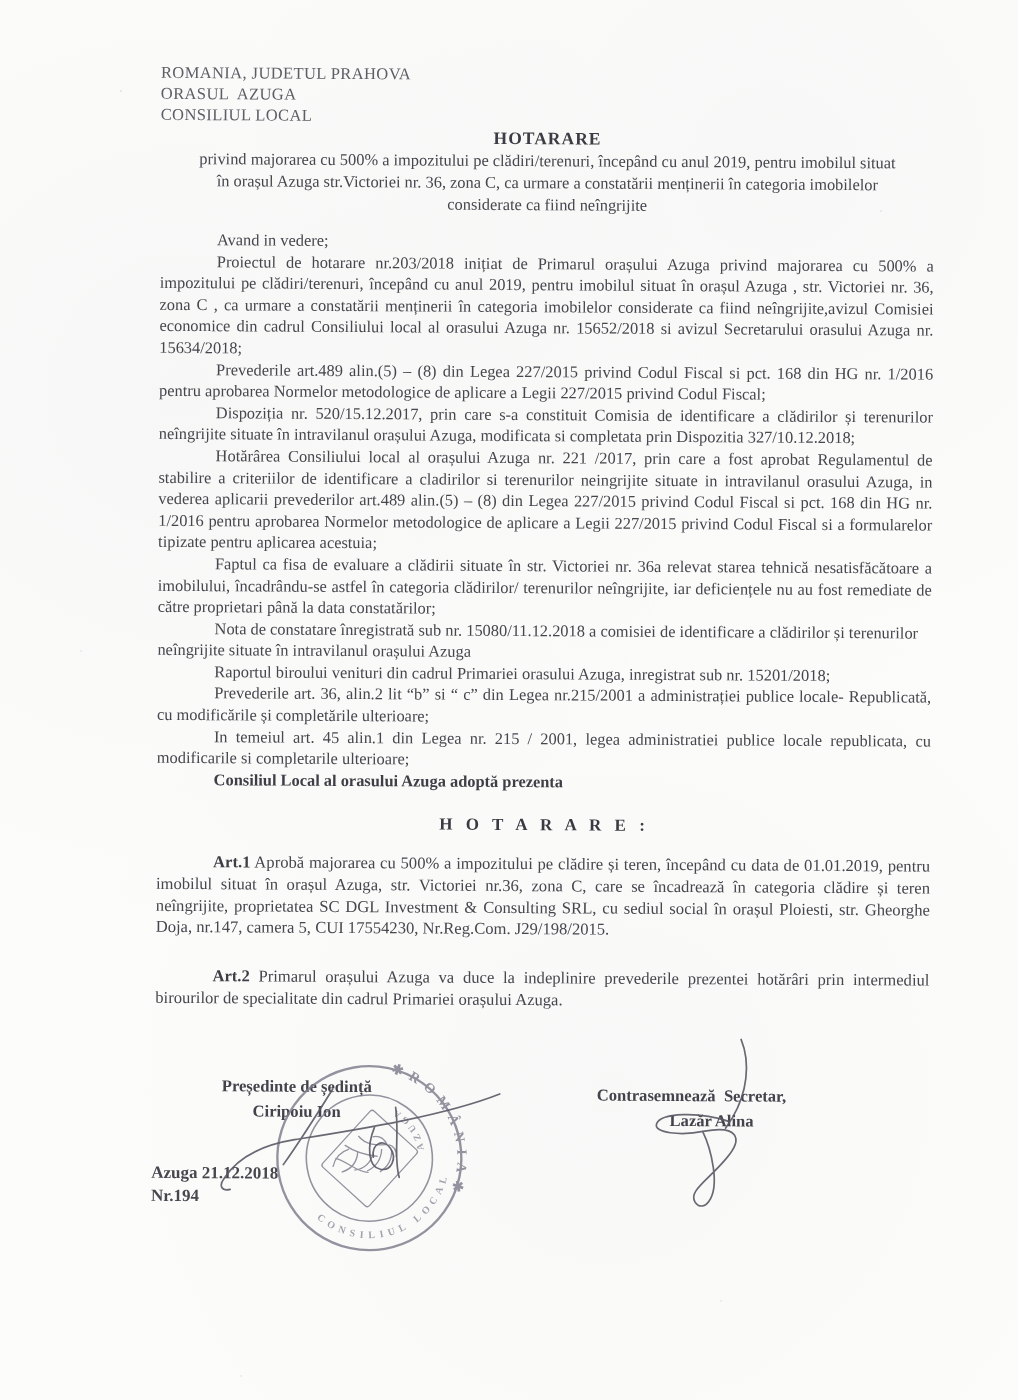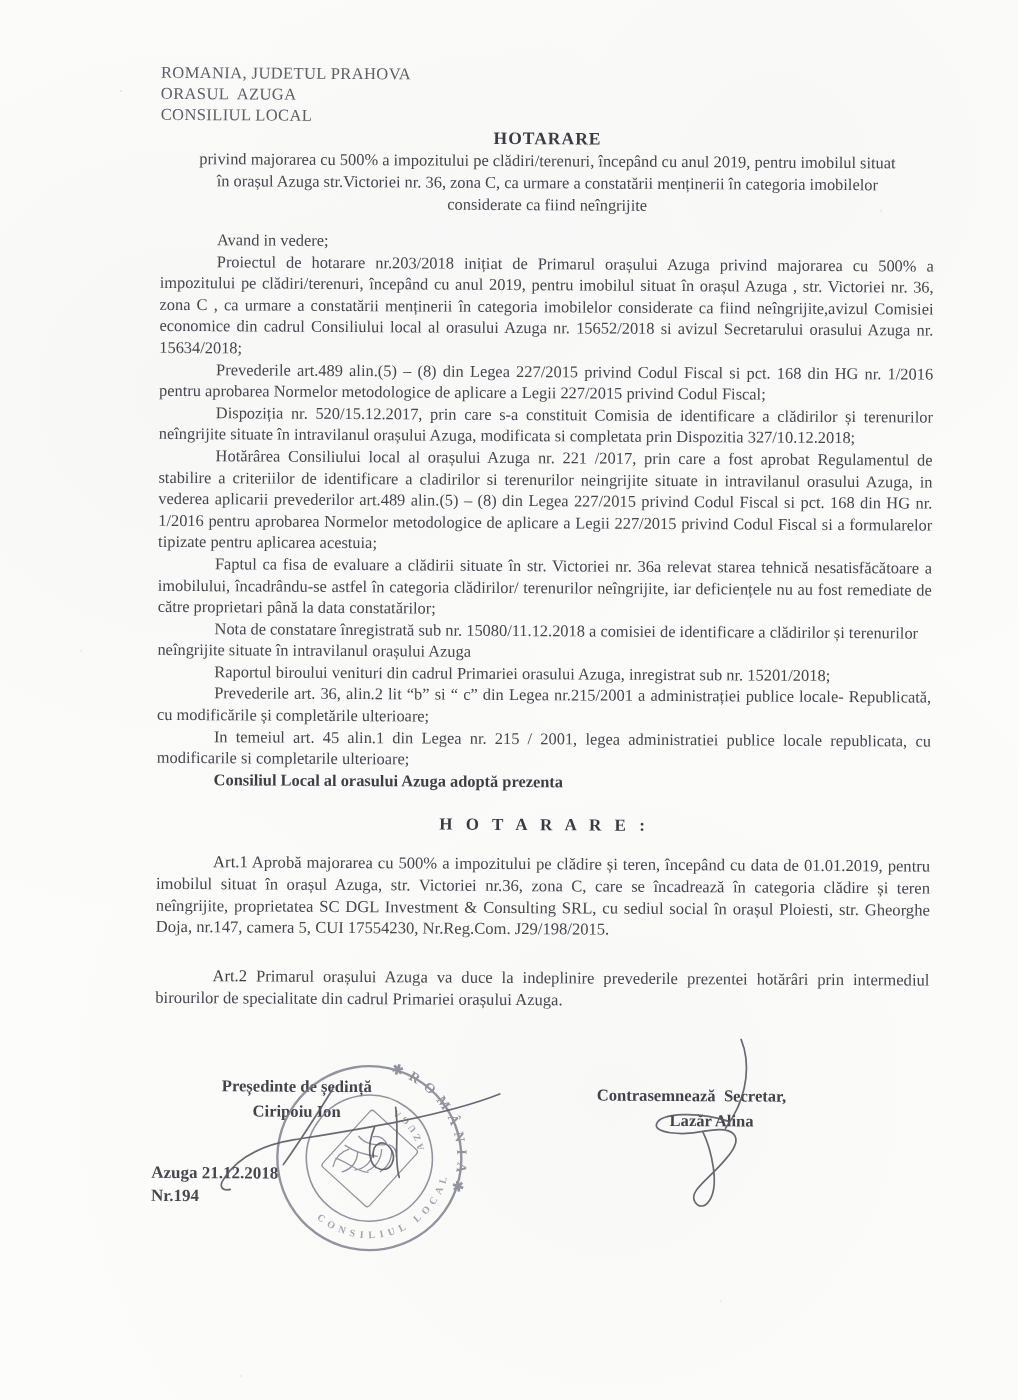--- a/index.html
+++ b/index.html
@@ -28,21 +28,21 @@
   .doc-title{top:128px;text-align:center;font-weight:bold;font-size:17.5px;letter-spacing:1px;color:#3c3c44;}
   .subtitle{top:150px;text-align:center;font-size:16.4px;line-height:22px;color:#46464e;}
   .bodytext{top:231px;font-size:16.4px;line-height:21.6px;}
   .para{margin:0;text-align:justify;text-indent:57px;}
   .para.no-justify{text-align:left;}
   .intro{margin:0;text-indent:57px;}
   .adoption{margin:0;text-indent:57px;font-weight:bold;color:#3e3e46;}
   .heading2{top:815px;text-align:center;font-weight:bold;font-size:17px;letter-spacing:2.5px;word-spacing:4px;color:#3a3a42;}
   .articles{top:853px;font-size:16.6px;line-height:21.8px;}
   .art{margin:0 0 27px 0;text-align:justify;text-indent:57px;}
-  .b{font-weight:normal;color:#3e3e46;}
+  .b{font-weight:bold;color:#3e3e46;}
   .sig-left{position:absolute;left:200px;top:1075px;width:200px;text-align:center;
     font-weight:bold;font-size:16.6px;line-height:25px;color:#43434c;}
   .sig-right{position:absolute;left:600px;top:1082px;width:240px;
     font-weight:bold;font-size:16.6px;line-height:25px;color:#43434c;}
   .sig-right .name{margin-left:73px;}
   .sig-left div,.sig-right div{white-space:pre-wrap;}
   .footer{position:absolute;left:155px;top:1164px;font-weight:bold;font-size:17px;line-height:22.5px;color:#47474f;}
   .stamp-svg{position:absolute;left:266px;top:1052px;pointer-events:none;opacity:.82;transform:rotate(-10deg);}
   .ink-svg{position:absolute;inset:0;pointer-events:none;}
 </style>

